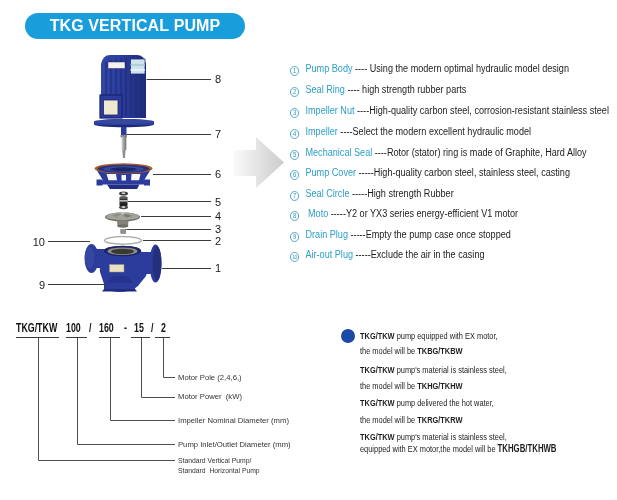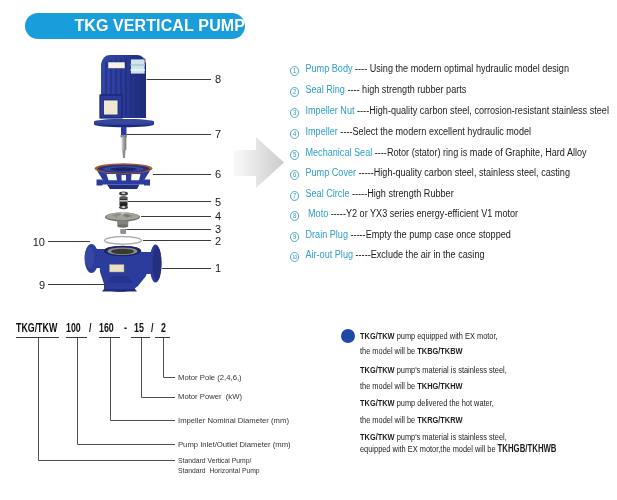--- a/index.html
+++ b/index.html
@@ -1,21 +1,21 @@
 <!DOCTYPE html>
 <html><head>
 <meta charset="utf-8">
 <style>
   html,body{margin:0;padding:0;}
   body{width:617px;height:500px;position:relative;background:#ffffff;overflow:hidden;
        font-family:"Liberation Sans", sans-serif;}
   .abs{position:absolute;}
   
   #banner{left:25px;top:13px;width:220px;height:26px;background:#199edb;border-radius:13px;
-          display:flex;align-items:center;justify-content:flex-end;}
+          display:flex;align-items:center;justify-content:center;}
   #banner span{color:#fff;font-weight:bold;font-size:16px;letter-spacing:0.1px;}
   
   .prow{position:absolute;left:290px;white-space:nowrap;font-size:10px;color:#1c1c1c;transform:scaleX(0.91);transform-origin:0 0;}
   .cnum{display:inline-block;width:8px;height:8px;border:1px solid #44a5c8;border-radius:50%;
         color:#3298c0;font-size:6.5px;line-height:8px;text-align:center;vertical-align:-1px;
         margin-right:7px;}
   .pname{color:#2d9ec6;}
   
   .code{position:absolute;font-weight:bold;font-size:13px;color:#111;transform:scaleX(0.68);transform-origin:0 0;}
   .lbl{position:absolute;font-size:8px;color:#333;white-space:nowrap;transform:scaleX(0.96);transform-origin:0 0;}

